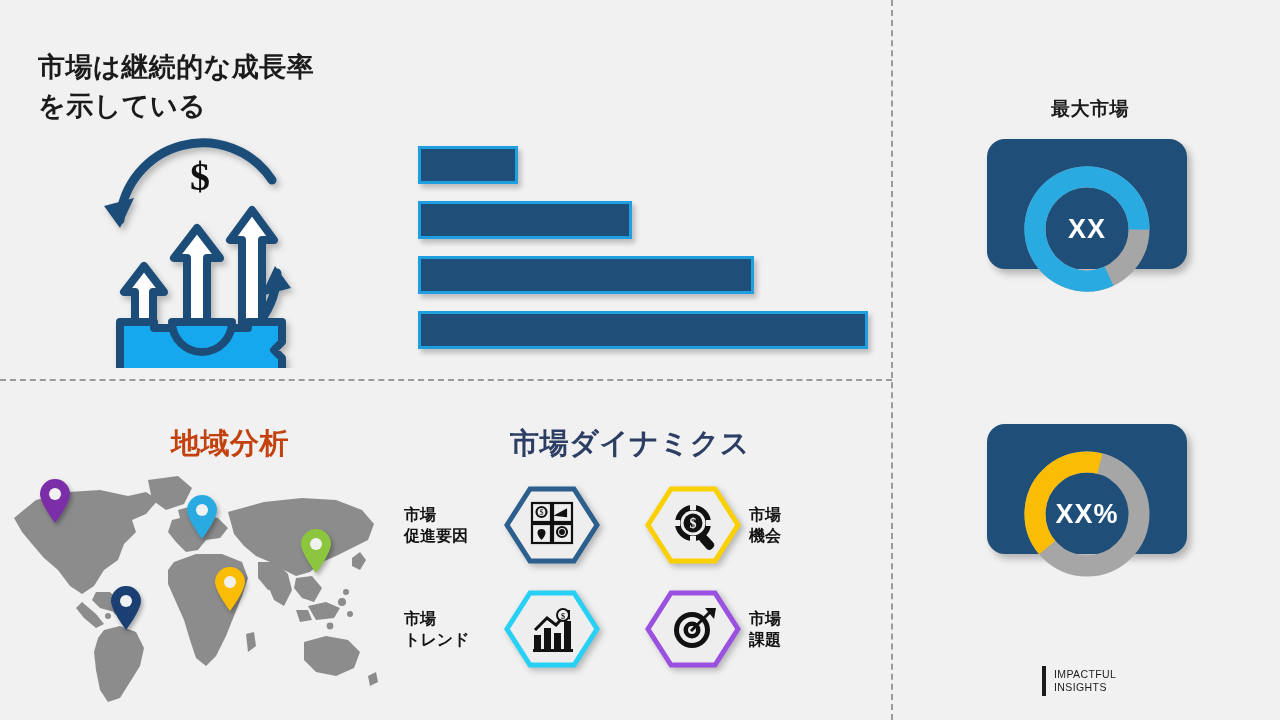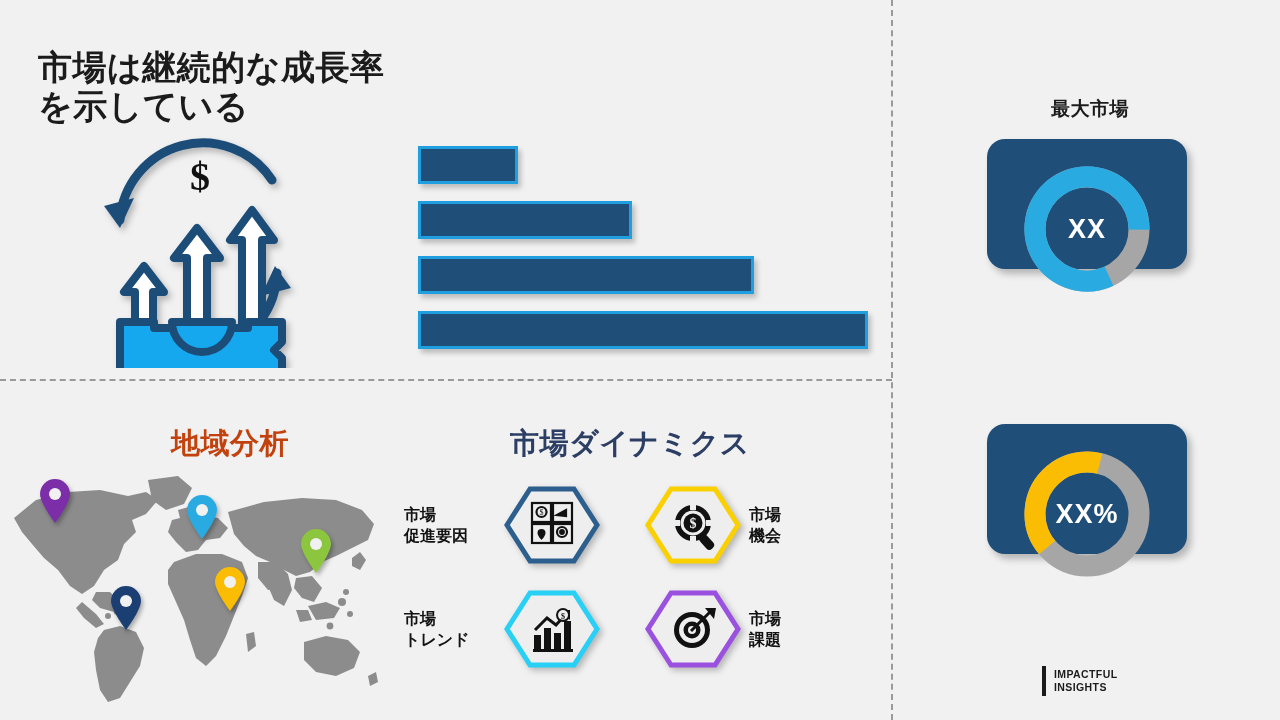--- a/index.html
+++ b/index.html
@@ -44,21 +44,21 @@
   
   .heading {
     position: absolute;
     font-weight: bold;
     letter-spacing: 0.5px;
     white-space: pre-line;
   }
   #title-growth {
     left: 38px; top: 48px;
     width: 350px;
-    font-size: 34px;
+    font-size: 27px;
     line-height: 39px;
     color: #1b1b1b;
   }
   #title-opportunity {
     left: 400px; top: 50px;
     width: 480px;
     text-align: center;
     font-size: 29px;
     color: #2c3e63;
   }
@@ -198,21 +198,21 @@
     font-family: "DejaVu Sans", sans-serif;
   }
   #logo-bar {
     width: 4px;
     height: 30px;
     background: #1b1b1b;
     margin: 0 8px 0 4px;
   }
   #logo-tag {
     font-size: 10.5px;
-    font-weight: bold;
+    font-weight: normal;
     color: #1b1b1b;
     line-height: 13px;
     letter-spacing: 0.4px;
     white-space: pre-line;
   }
 </style>
 </head>
 <body>
 
 <div id="slide">

